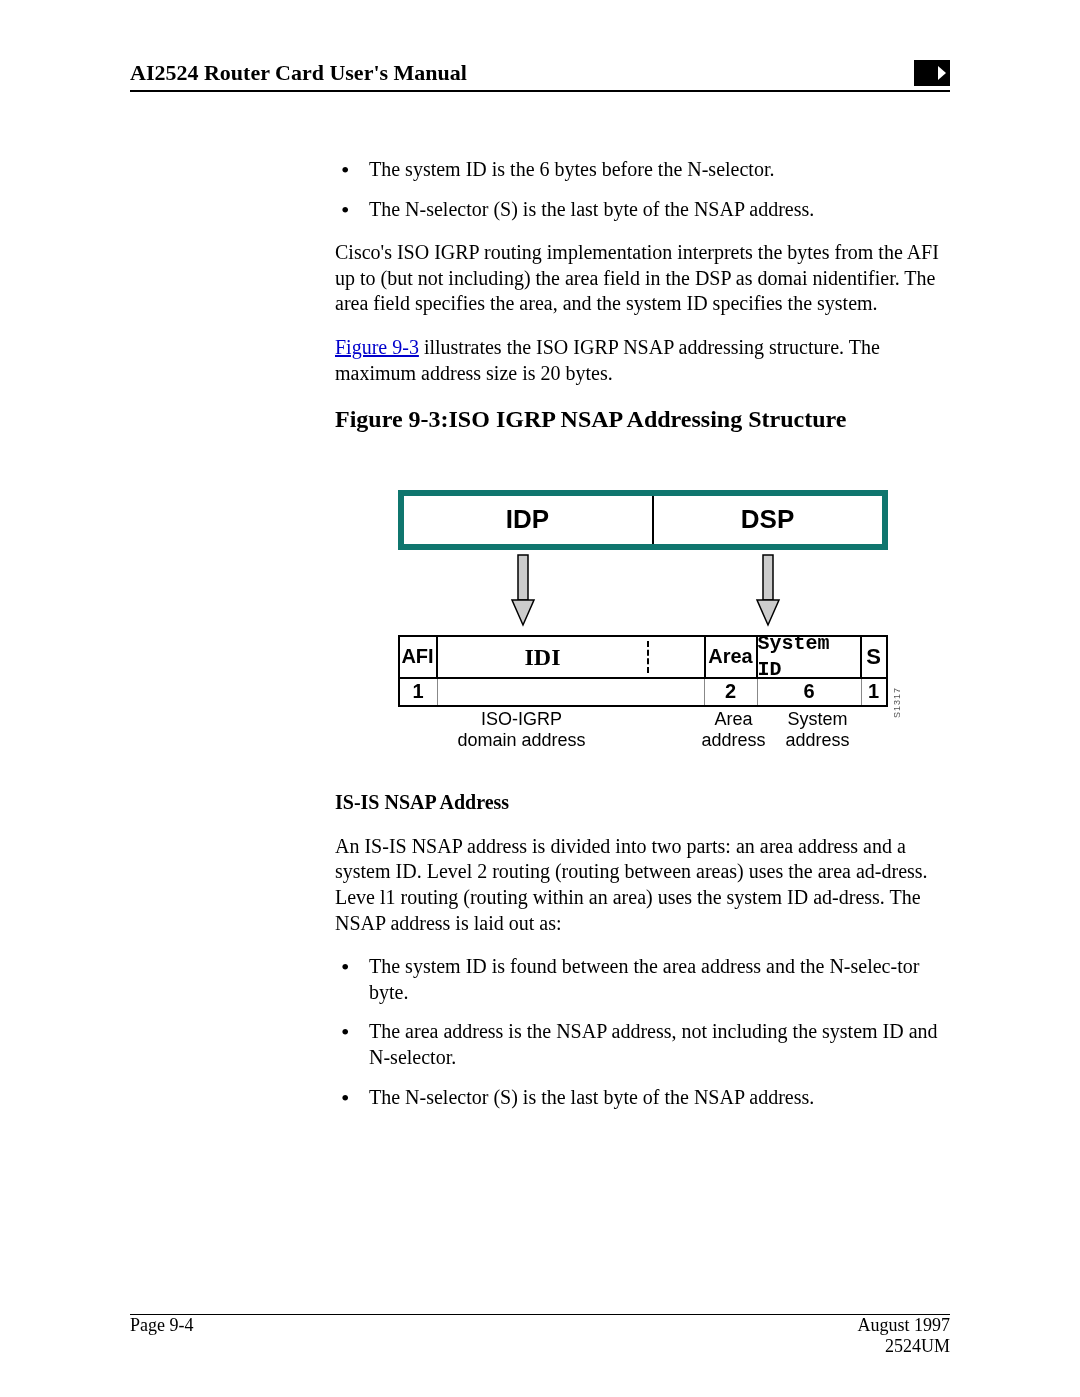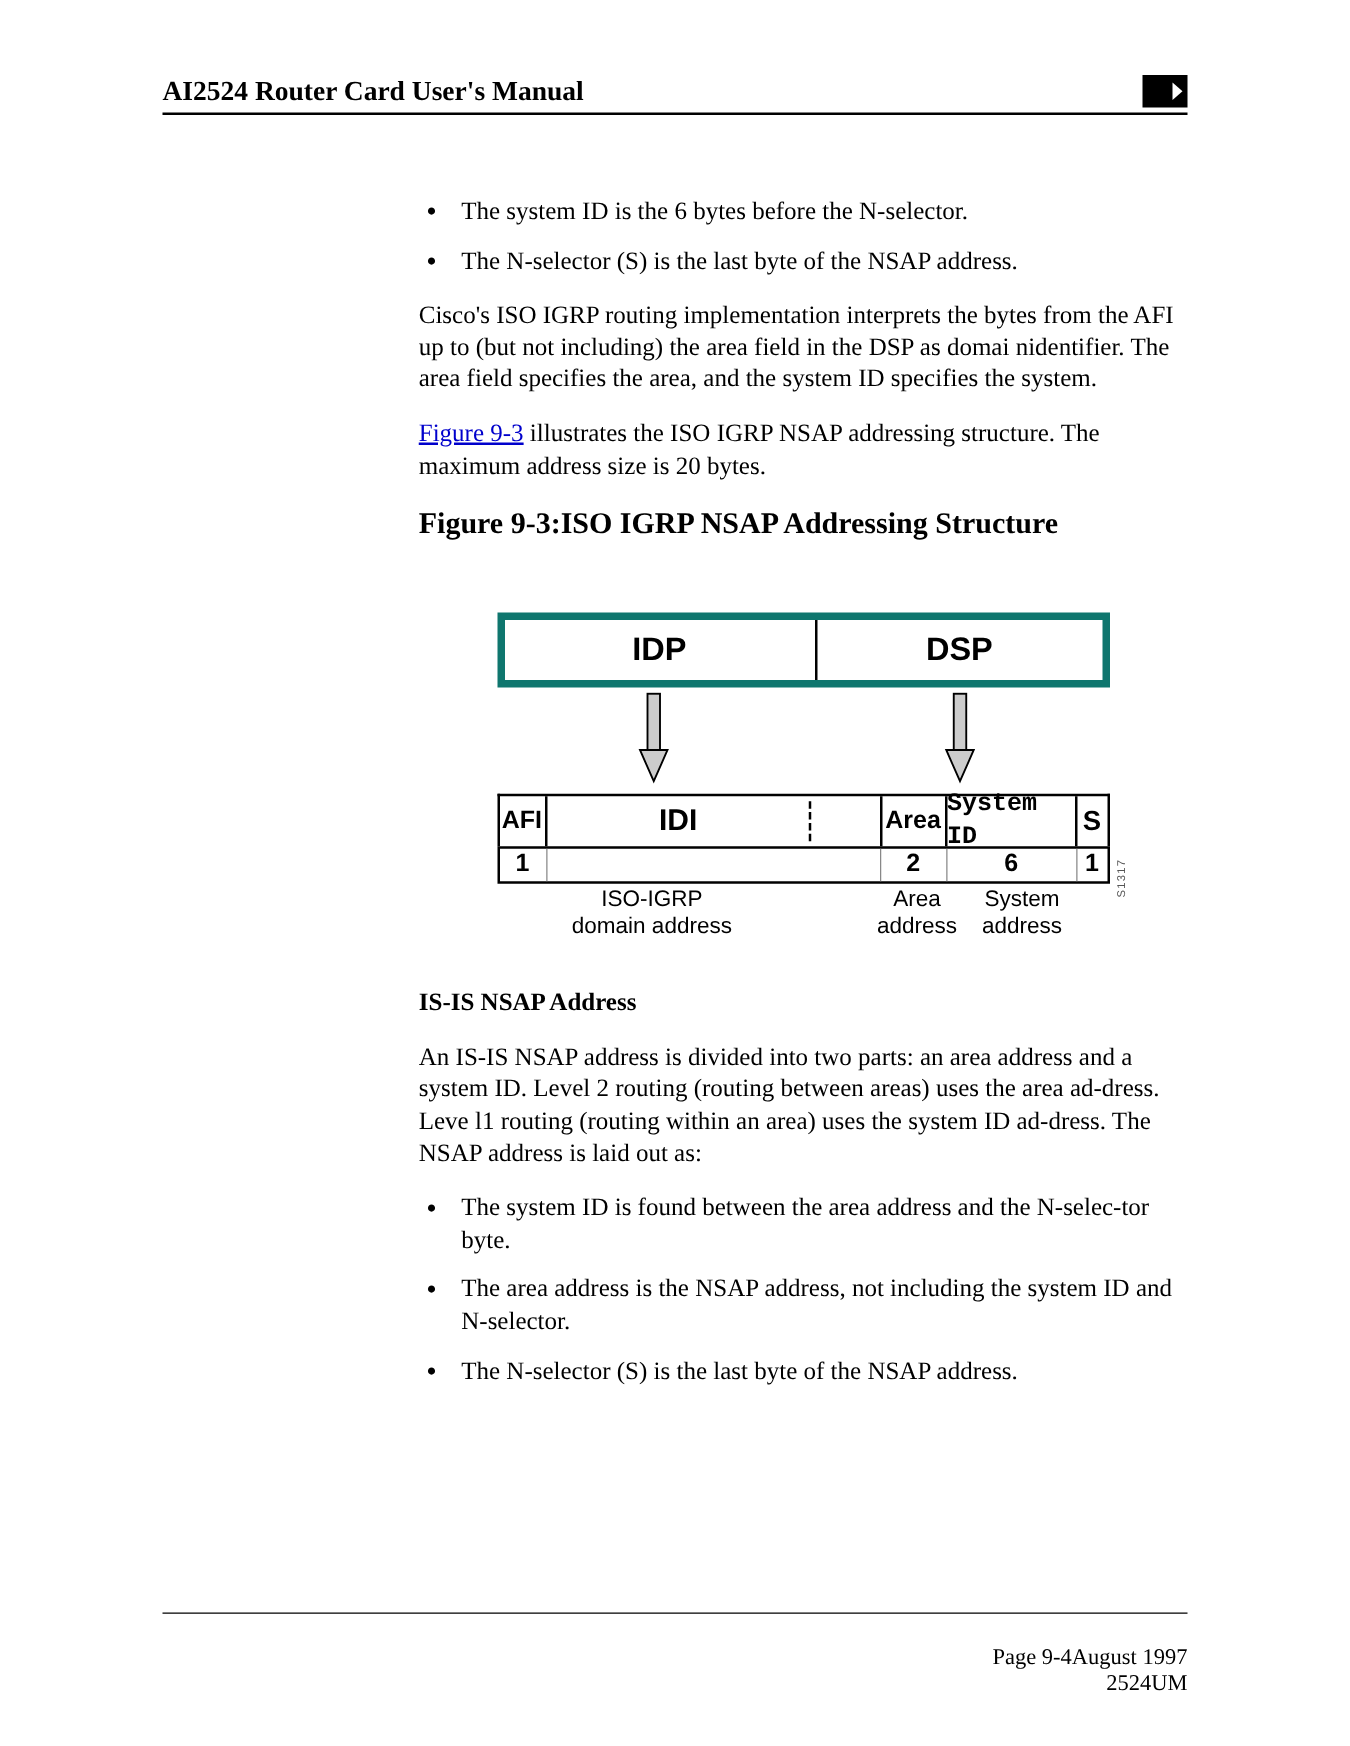--- a/index.html
+++ b/index.html
@@ -82,23 +82,23 @@
     font-weight: bold;
     font-size: 20px;
     margin: 40px 0 18px 0;
   }
   .footer {
     position: absolute;
     left: 130px;
     right: 130px;
     bottom: 40px;
     border-top: 1.5px solid #000;
-    padding-top: 24px;
-    display: flex;
-    justify-content: flex-end;
+    padding-top: 0;
+    display: flex;
+    justify-content: space-between;
     font-size: 18px;
   }
   .footer .right { text-align: right; }
 
   
   .diagram {
     width: 490px;
     margin: 0 auto 10px auto;
     font-family: Arial, Helvetica, sans-serif;
     color: #000;
@@ -138,21 +138,21 @@
   .diag-row2 {
     display: flex;
     border: 2px solid #000;
     border-bottom: none;
     height: 42px;
     font-weight: bold;
     font-size: 22px;
   }
   .diag-row2 > div { display:flex; align-items:center; justify-content:center; }
   .diag-row2 .afi { flex: 0 0 38px; border-right: 2px solid #000; font-size:20px;}
-  .diag-row2 .idi { flex: 0 0 210px; position:relative; font-size:24px;}
+  .diag-row2 .idi { flex: 0 0 210px; position:relative; font-size:24px;font-family:Liberation Serif, serif;}
   .diag-row2 .gap { flex: 0 0 56px; }
   .diag-row2 .area { flex: 0 0 54px; border-left:2px solid #000; border-right:2px solid #000; font-size:20px;}
   .diag-row2 .sysid { flex: 0 0 104px; border-right:2px solid #000; font-size:20px;font-family:Liberation Mono, monospace;}
   .diag-row2 .sel { flex: 1; font-size:22px;}
   .dashed-v {
     position:absolute; right:-1px; top:4px; bottom:4px;
     border-right: 2px dashed #000;
   }
 
   .diag-row3 {

